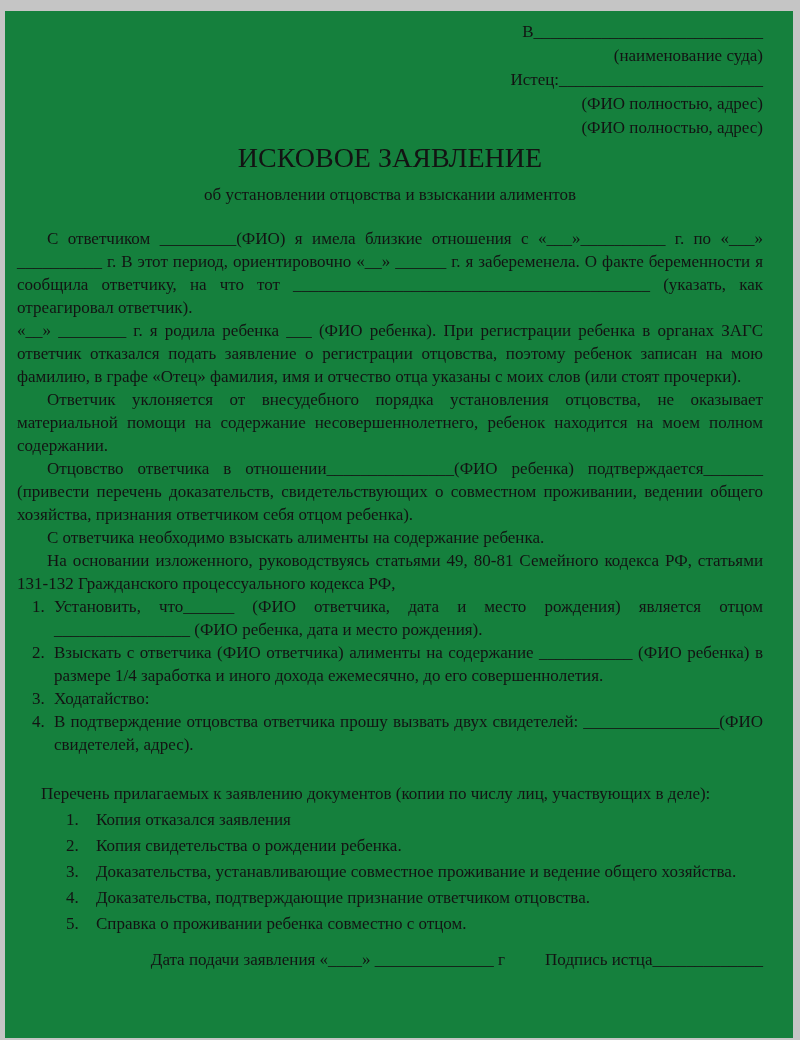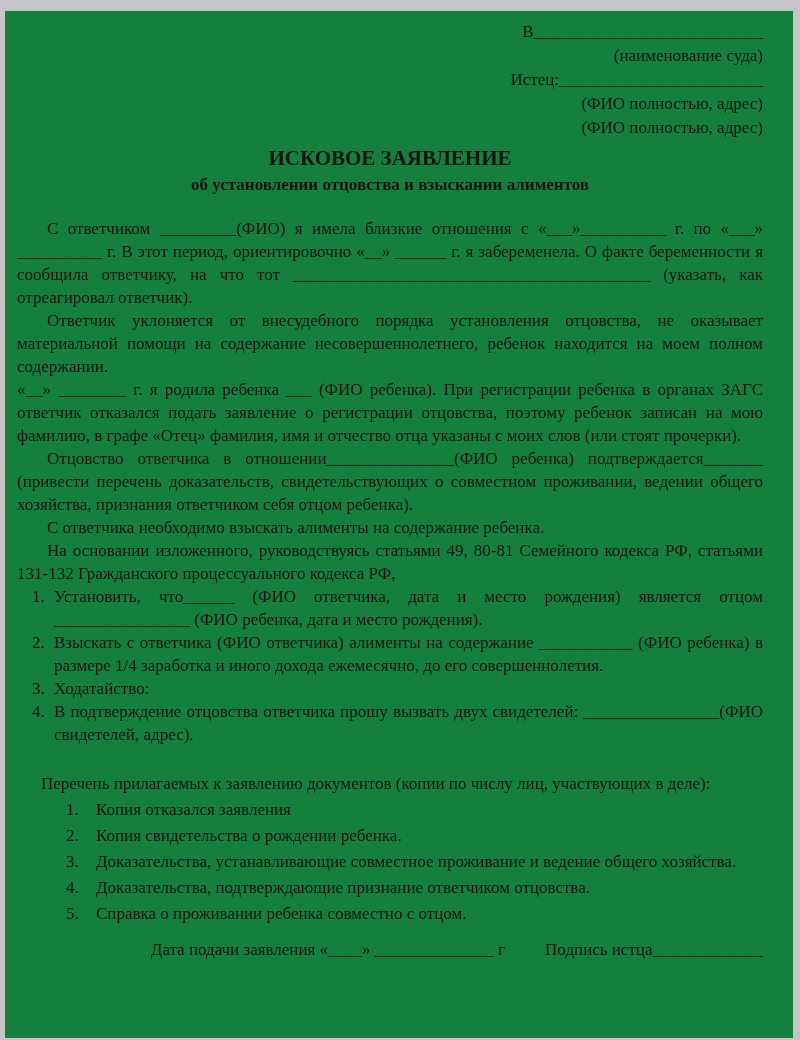--- a/index.html
+++ b/index.html
@@ -30,31 +30,31 @@
   .doc-header {
     text-align: right;
     line-height: 24px;
   }
   .doc-header div {
     white-space: nowrap;
   }
   
   .title {
     text-align: center;
-    font-weight: bold;
-    font-size: 21px;
+    font-weight: normal;
+    font-size: 28px;
     line-height: 26px;
     margin-top: 5px;
   }
   .subtitle {
     text-align: center;
-    font-weight: bold;
+    font-weight: normal;
     font-size: 17px;
     line-height: 24px;
-    margin-top: 2px;
+    margin-top: 12px;
   }
   
   .doc-body {
     margin-top: 20px;
     line-height: 23px;
     text-align: justify;
   }
   p.para {
     margin: 0;
   }
@@ -125,22 +125,22 @@
     <div>Истец:________________________</div>
     <div>(ФИО полностью, адрес)</div>
     <div>(ФИО полностью, адрес)</div>
   </div>
 
   <div class="title">ИСКОВОЕ ЗАЯВЛЕНИЕ</div>
   <div class="subtitle">об установлении отцовства и взыскании алиментов</div>
 
   <div class="doc-body">
     <p class="para indent">С ответчиком _________(ФИО) я имела близкие отношения с «___»__________ г. по «___» __________ г. В этот период, ориентировочно «__» ______ г. я забеременела. О факте беременности я сообщила ответчику, на что тот __________________________________________ (указать, как отреагировал ответчик).</p>
+    <p class="para">«__» ________ г. я родила ребенка ___ (ФИО ребенка). При регистрации ребенка в органах ЗАГС ответчик отказался подать заявление о регистрации отцовства, поэтому ребенок записан на мою фамилию, в графе «Отец» фамилия, имя и отчество отца указаны с моих слов (или стоят прочерки).</p>
     <p class="para indent">Ответчик уклоняется от внесудебного порядка установления отцовства, не оказывает материальной помощи на содержание несовершеннолетнего, ребенок находится на моем полном содержании.</p>
-    <p class="para">«__» ________ г. я родила ребенка ___ (ФИО ребенка). При регистрации ребенка в органах ЗАГС ответчик отказался подать заявление о регистрации отцовства, поэтому ребенок записан на мою фамилию, в графе «Отец» фамилия, имя и отчество отца указаны с моих слов (или стоят прочерки).</p>
     <p class="para indent">Отцовство ответчика в отношении_______________(ФИО ребенка) подтверждается_______ (привести перечень доказательств, свидетельствующих о совместном проживании, ведении общего хозяйства, признания ответчиком себя отцом ребенка).</p>
     <p class="para indent">С ответчика необходимо взыскать алименты на содержание ребенка.</p>
     <p class="para indent">На основании изложенного, руководствуясь статьями 49, 80-81 Семейного кодекса РФ, статьями 131-132 Гражданского процессуального кодекса РФ,</p>
 
 
     <ol class="request">
       <li>Установить, что______ (ФИО ответчика, дата и место рождения) является отцом ________________ (ФИО ребенка, дата и место рождения).</li>
       <li>Взыскать с ответчика (ФИО ответчика) алименты на содержание ___________ (ФИО ребенка) в размере 1/4 заработка и иного дохода ежемесячно, до его совершеннолетия.</li>
       <li>Ходатайство:</li>
       <li>В подтверждение отцовства ответчика прошу вызвать двух свидетелей: ________________(ФИО свидетелей, адрес).</li>

